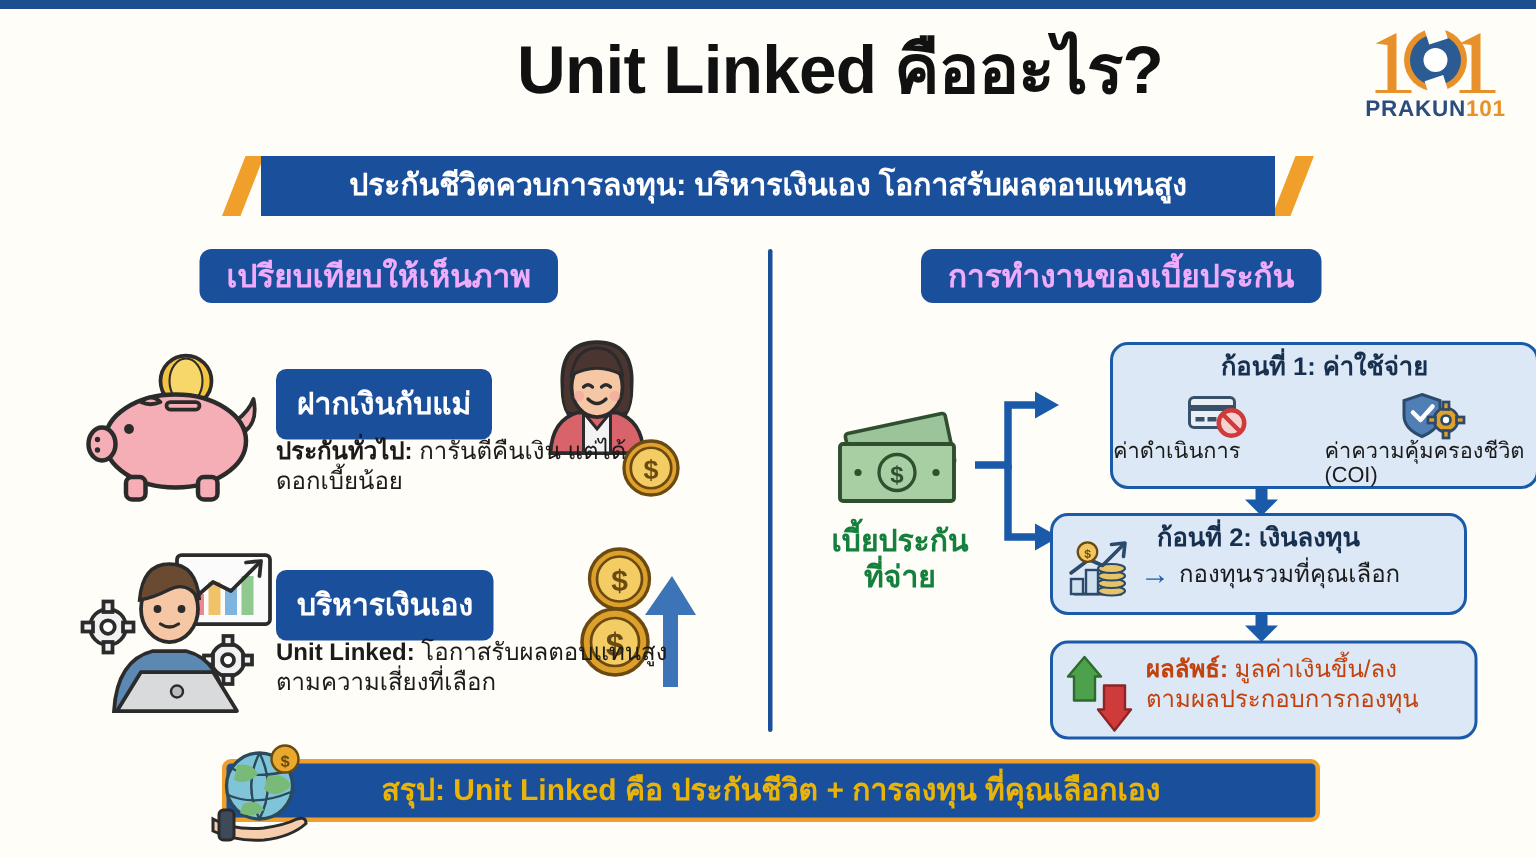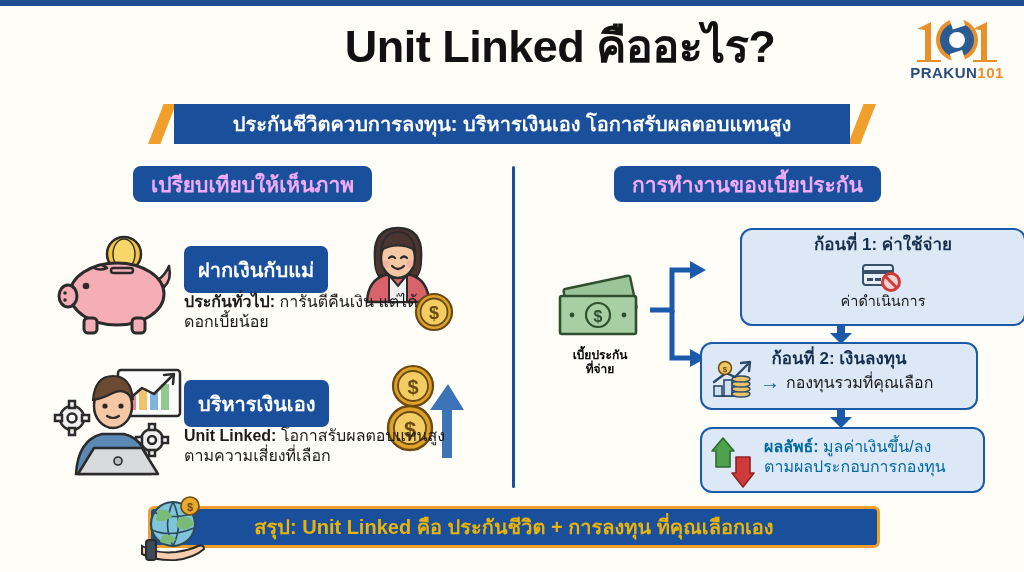--- a/index.html
+++ b/index.html
@@ -69,35 +69,35 @@
   }
   #box1{left:740px;top:228px;width:286px;height:98px;}
   #box2{left:700px;top:342px;width:278px;height:68px;}
   #box3{left:700px;top:427px;width:285px;height:66px;}
 
   .box-title{
     position:absolute;left:0;top:6px;width:100%;text-align:center;
     font-size:17px;font-weight:bold;color:#17304f;line-height:1;
   }
   .box1-items{position:absolute;left:0;top:32px;width:100%;display:flex;}
-  .bi{flex:1;text-align:center;}
+  .bi{flex:1;}
   .bi .ic{height:30px;display:flex;align-items:center;justify-content:center;}
   .bi .lb{font-size:14.5px;color:#1b1b1b;line-height:1.1;margin-top:2px;}
 
   .box2-row{position:absolute;left:8px;top:16px;display:flex;align-items:center;gap:6px;}
   .box2-row .lb{font-size:16px;color:#1b1b1b;}
   .arrow-r{color:#1a5aa8;font-size:20px;font-weight:bold;line-height:1;}
 
   .box3-row{position:absolute;left:10px;top:8px;display:flex;align-items:flex-start;gap:6px;}
-  .box3-row .lb{font-size:16px;color:#0369a1;line-height:1.25;}
+  .box3-row .lb{font-size:16px;color:#c2410c;line-height:1.25;}
   .box3-row .lb b{font-weight:bold;}
 
   
   .premium{position:absolute;left:545px;top:278px;width:110px;text-align:center;}
-  .premium .lb{font-size:12px;font-weight:bold;color:#000000;line-height:1.2;margin-top:4px;}
+  .premium .lb{font-size:20px;font-weight:bold;color:#15803d;line-height:1.2;margin-top:4px;}
 
   
   .bottom{
     position:absolute;left:148px;top:506px;width:732px;height:42px;
     background:#1a4f9c;border:3px solid #f0a02a;border-radius:6px;box-sizing:border-box;
     display:flex;align-items:center;justify-content:center;
   }
   .bottom span{color:#eab308;font-size:20px;font-weight:bold;line-height:1;}
   .globe-hand{position:absolute;left:140px;top:498px;width:70px;height:62px;}
 
@@ -295,20 +295,40 @@
             <rect x="1" y="3" width="30" height="20" rx="3" fill="#e8eef5" stroke="#39506b" stroke-width="2"></rect>
             <rect x="1" y="8" width="30" height="4" fill="#39506b"></rect>
             <rect x="5" y="16" width="6" height="3" fill="#39506b"></rect>
             <rect x="13" y="16" width="6" height="3" fill="#39506b"></rect>
             <circle cx="29" cy="20" r="8.5" fill="#f3d2d2" stroke="#cf3a3a" stroke-width="3"></circle>
             <path d="M23.5 14.5 L34.5 25.5" stroke="#cf3a3a" stroke-width="3" stroke-linecap="round"></path>
           </svg>
         </div>
         <div class="lb">ค่าดำเนินการ</div>
       </div>
+      <div class="bi">
+        <div class="ic">
+          <svg width="42" height="30" viewBox="0 0 42 30">
+            <path d="M15 1 L27 5 L27 15 q0 9 -12 14 q-12 -5 -12 -14 L3 5z" fill="#4f7fb5" stroke="#2c4a6b" stroke-width="2"></path>
+            <path d="M9 13 L14 18 L22 9" stroke="#fff" stroke-width="3" fill="none" stroke-linecap="round" stroke-linejoin="round"></path>
+            <g stroke="#2c4a6b" stroke-width="1.8" fill="#e0a02c">
+              <circle cx="31" cy="18" r="8"></circle>
+                <circle cx="31" cy="18" r="3" fill="#fff"></circle>
+              <g transform="translate(31,18)">
+                <rect x="-2" y="-12" width="4" height="5"></rect>
+                  <rect x="-2" y="7" width="4" height="5"></rect>
+                <rect x="-12" y="-2" width="5" height="4"></rect>
+                  <rect x="7" y="-2" width="5" height="4"></rect>
+              </g>
+            </g>
+          </svg>
+        </div>
+        <div class="lb">ค่าความคุ้มครองชีวิต</div>
+        <div class="lb" style="margin-top:0">(COI)</div>
+      </div>
     </div>
   </div>
 
   <div class="flowbox" id="box2">
     <div class="box-title">ก้อนที่ 2: เงินลงทุน</div>
     <div class="box2-row">
       <span>
         <svg width="44" height="40" viewBox="0 0 44 40">
           <path d="M6 36 L38 36" stroke="#2c4a6b" stroke-width="2"></path>
           <rect x="4" y="26" width="8" height="10" fill="#cfe0ee" stroke="#2c4a6b" stroke-width="1.6"></rect>

